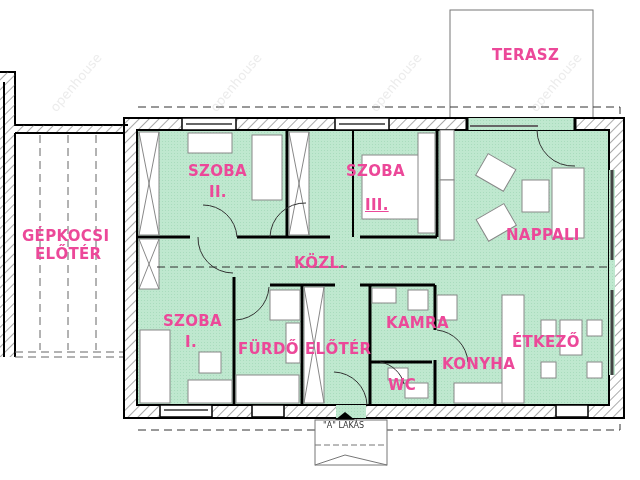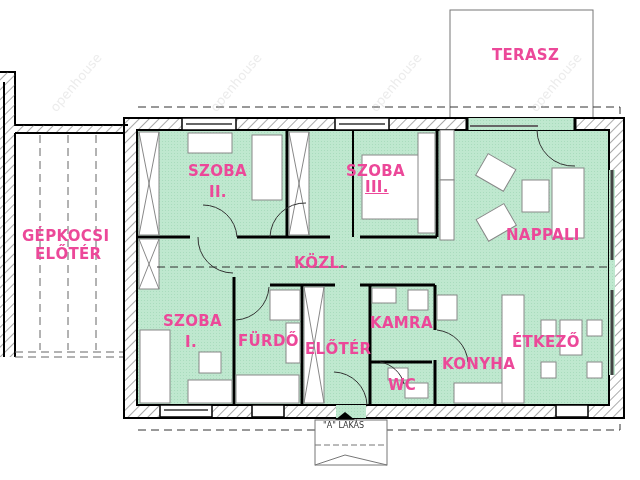--- a/index.html
+++ b/index.html
@@ -148,28 +148,28 @@
     <polyline points="315,465 345,455 387,465" fill="none" stroke="#777"></polyline>
   </g>
 </svg>
 
 <div class="room-label" style="left:492px;top:46px;">TERASZ</div>
 <div class="room-label" style="left:22px;top:227px;">GÉPKOCSI</div>
 <div class="room-label" style="left:35px;top:245px;">ELŐTÉR</div>
 <div class="room-label" style="left:188px;top:162px;">SZOBA</div>
 <div class="room-label" style="left:209px;top:183px;">II.</div>
 <div class="room-label" style="left:346px;top:162px;">SZOBA</div>
-<div class="room-label" style="left:365px;top:178px;text-decoration:underline;">III.</div>
+<div class="room-label" style="left:365px;top:196px;text-decoration:underline;">III.</div>
 <div class="room-label" style="left:506px;top:226px;">NAPPALI</div>
 <div class="room-label" style="left:294px;top:254px;">KÖZL.</div>
 <div class="room-label" style="left:163px;top:312px;">SZOBA</div>
 <div class="room-label" style="left:185px;top:333px;">I.</div>
-<div class="room-label" style="left:238px;top:332px;text-align:center;">FÜRDŐ</div>
+<div class="room-label" style="left:238px;top:340px;text-align:center;">FÜRDŐ</div>
 <div class="room-label" style="left:305px;top:340px;">ELŐTÉR</div>
-<div class="room-label" style="left:370px;top:314px;">KAMRA</div>
+<div class="room-label" style="left:370px;top:314px;padding-left:16px;">KAMRA</div>
 <div class="room-label" style="left:388px;top:376px;text-align:right;">WC</div>
 <div class="room-label" style="left:442px;top:355px;text-align:right;">KONYHA</div>
 <div class="room-label" style="left:512px;top:333px;">ÉTKEZŐ</div>
 <div class="small-label" style="left:323px;top:421px;">"A" LAKÁS</div>
 
 <div class="watermark" style="left:40px;top:75px;">openhouse</div>
 <div class="watermark" style="left:200px;top:75px;">openhouse</div>
 <div class="watermark" style="left:360px;top:75px;">openhouse</div>
 <div class="watermark" style="left:520px;top:75px;">openhouse</div>
 

